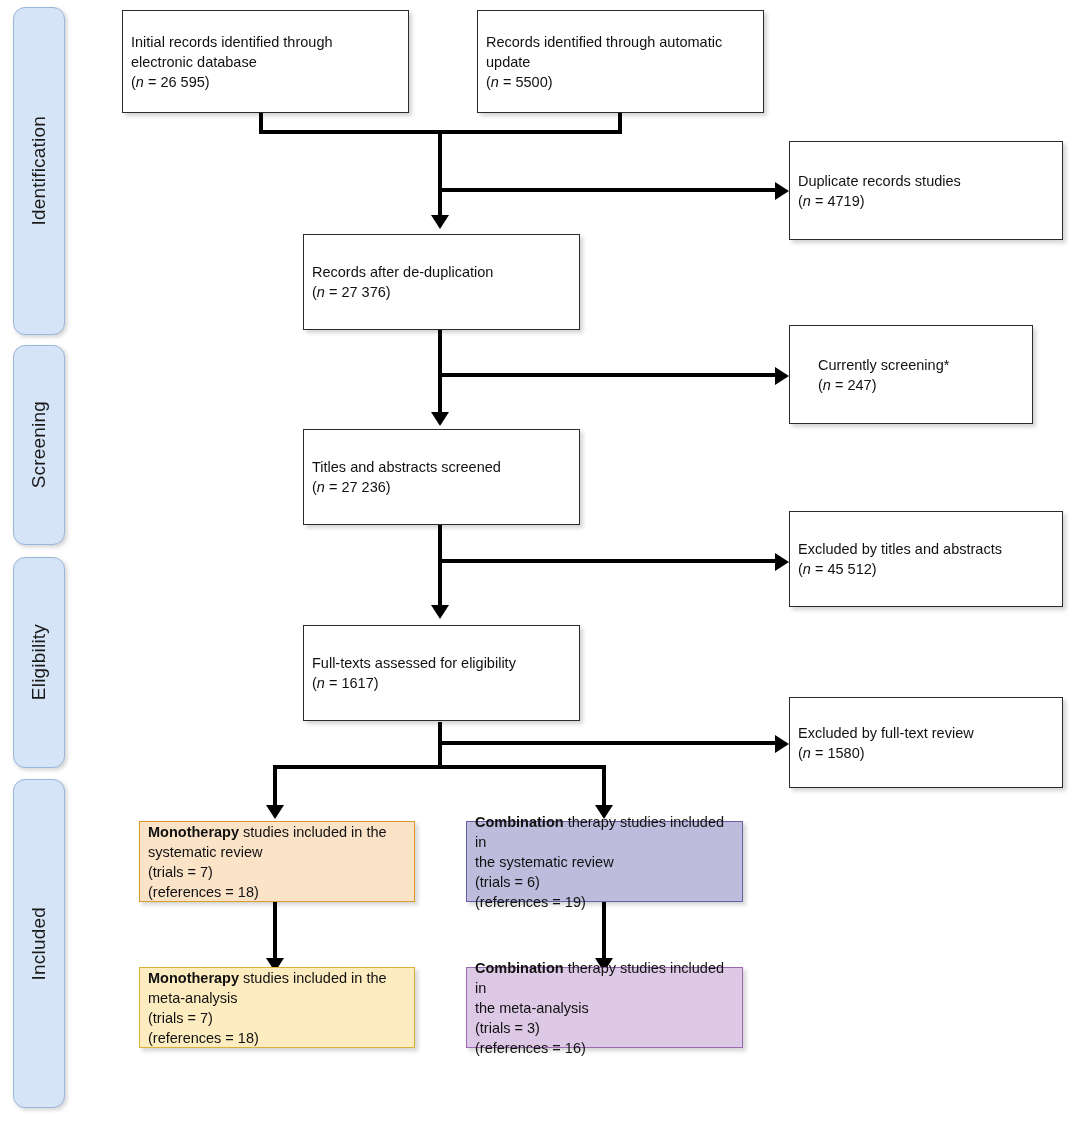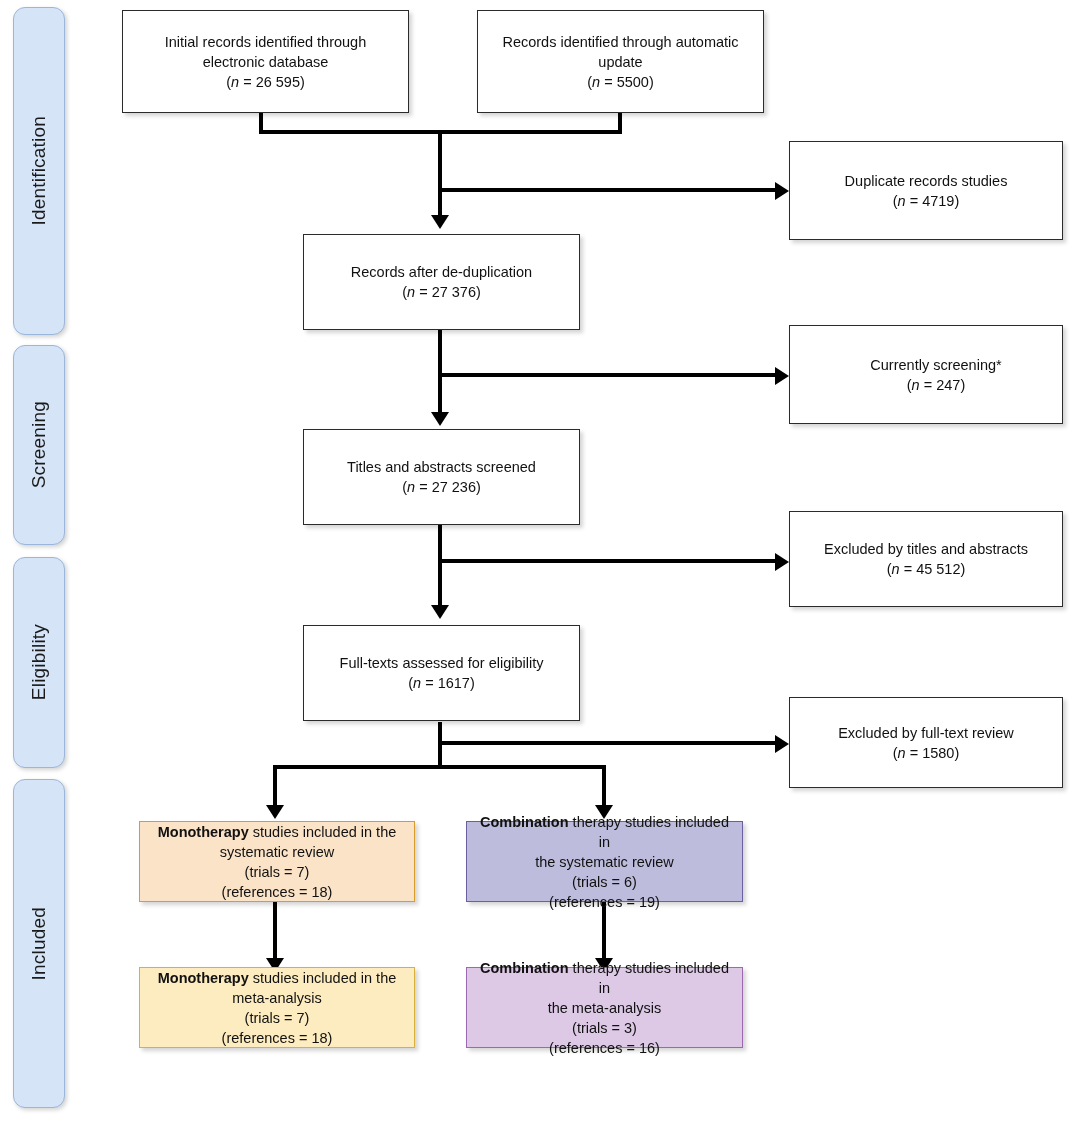--- a/index.html
+++ b/index.html
@@ -43,21 +43,20 @@
   
   .node {
     position: absolute;
     box-sizing: border-box;
     background: #ffffff;
     border: 1.6px solid #2b2b2b;
     box-shadow: 3px 3px 4px rgba(0,0,0,0.17);
     display: flex;
     align-items: center;
     justify-content: center;
-    text-align: center;
     padding: 4px 8px;
     font-size: 14.5px;
     line-height: 1.38;
     color: #111111;
   }
   .node .inner { width: 100%; }
   .node i { font-style: italic; }
   .node b { font-weight: bold; }
 
   .node.orange  { background: #fbe3c8; border-color: #d99c2b; }
@@ -163,21 +162,21 @@
     </div>
   </div>
 
   <div class="node" style="left:303px; top:234px; width:277px; height:96px;">
     <div class="inner">
       <div>Records after de-duplication</div>
       <div>(<i>n</i><span> = 27 376)</span></div>
     </div>
   </div>
 
-  <div class="node" style="left:789px; top:325px; width:274px; height:99px;padding-left:28px;">
+  <div class="node" style="left:789px; top:325px; width:244px; height:99px;padding-left:28px;">
     <div class="inner">
       <div>Currently screening*</div>
       <div>(<i>n</i><span> = 247)</span></div>
     </div>
   </div>
 
   <div class="node" style="left:303px; top:429px; width:277px; height:96px;">
     <div class="inner">
       <div>Titles and abstracts screened</div>
       <div>(<i>n</i><span> = 27 236)</span></div>

